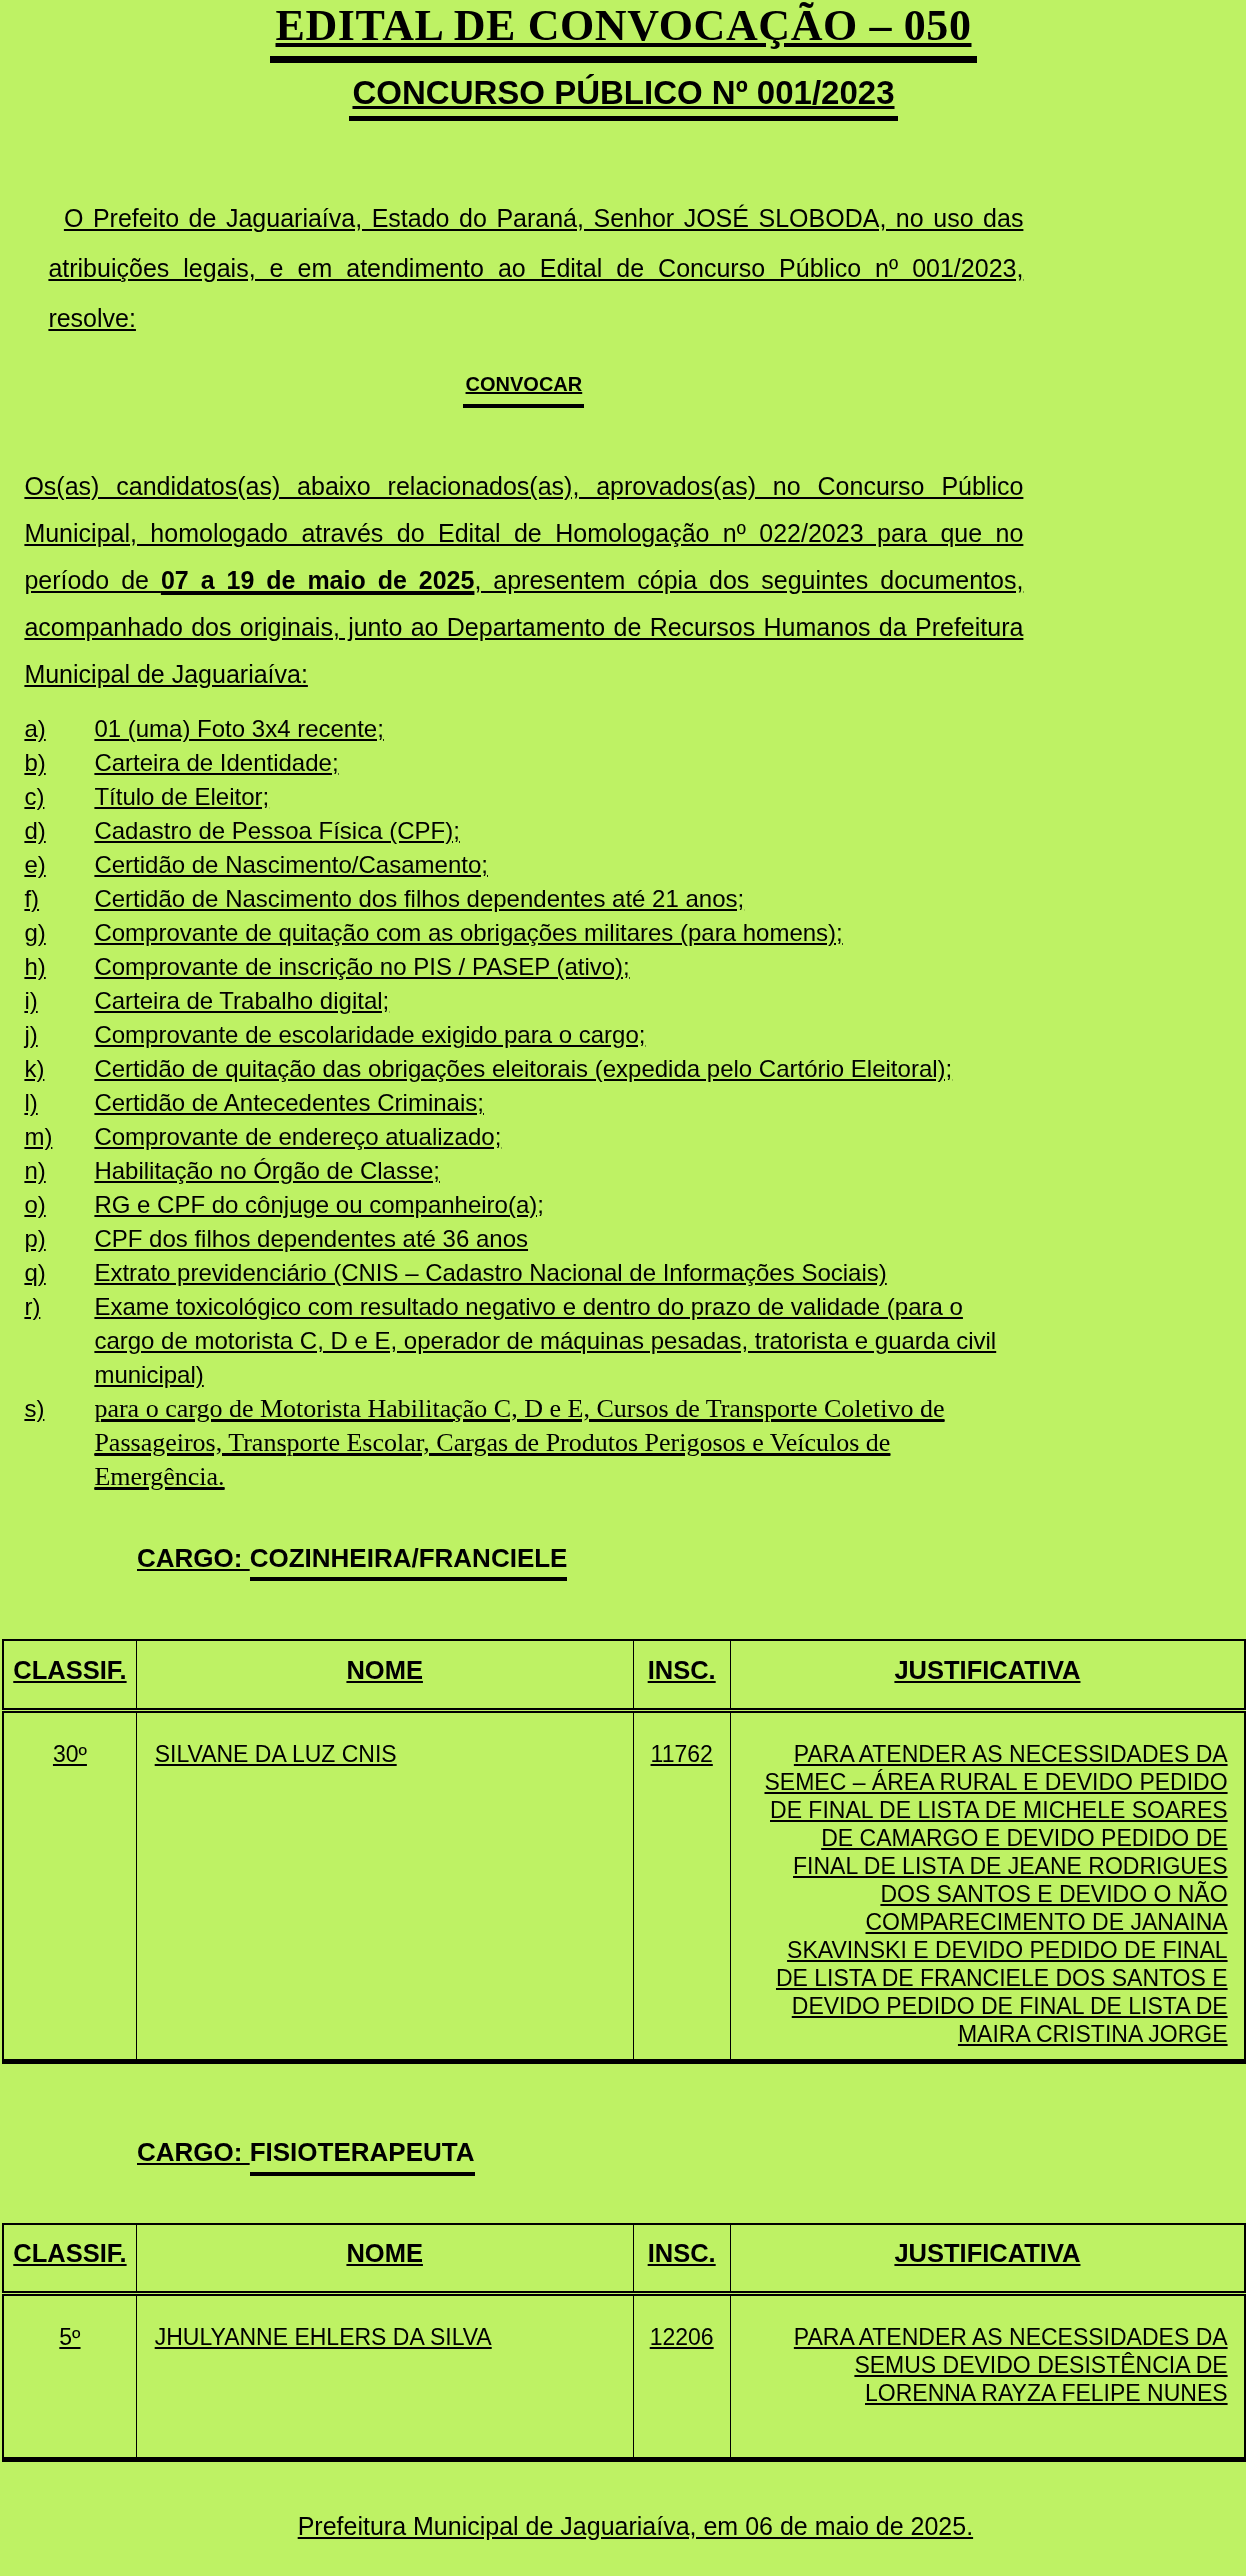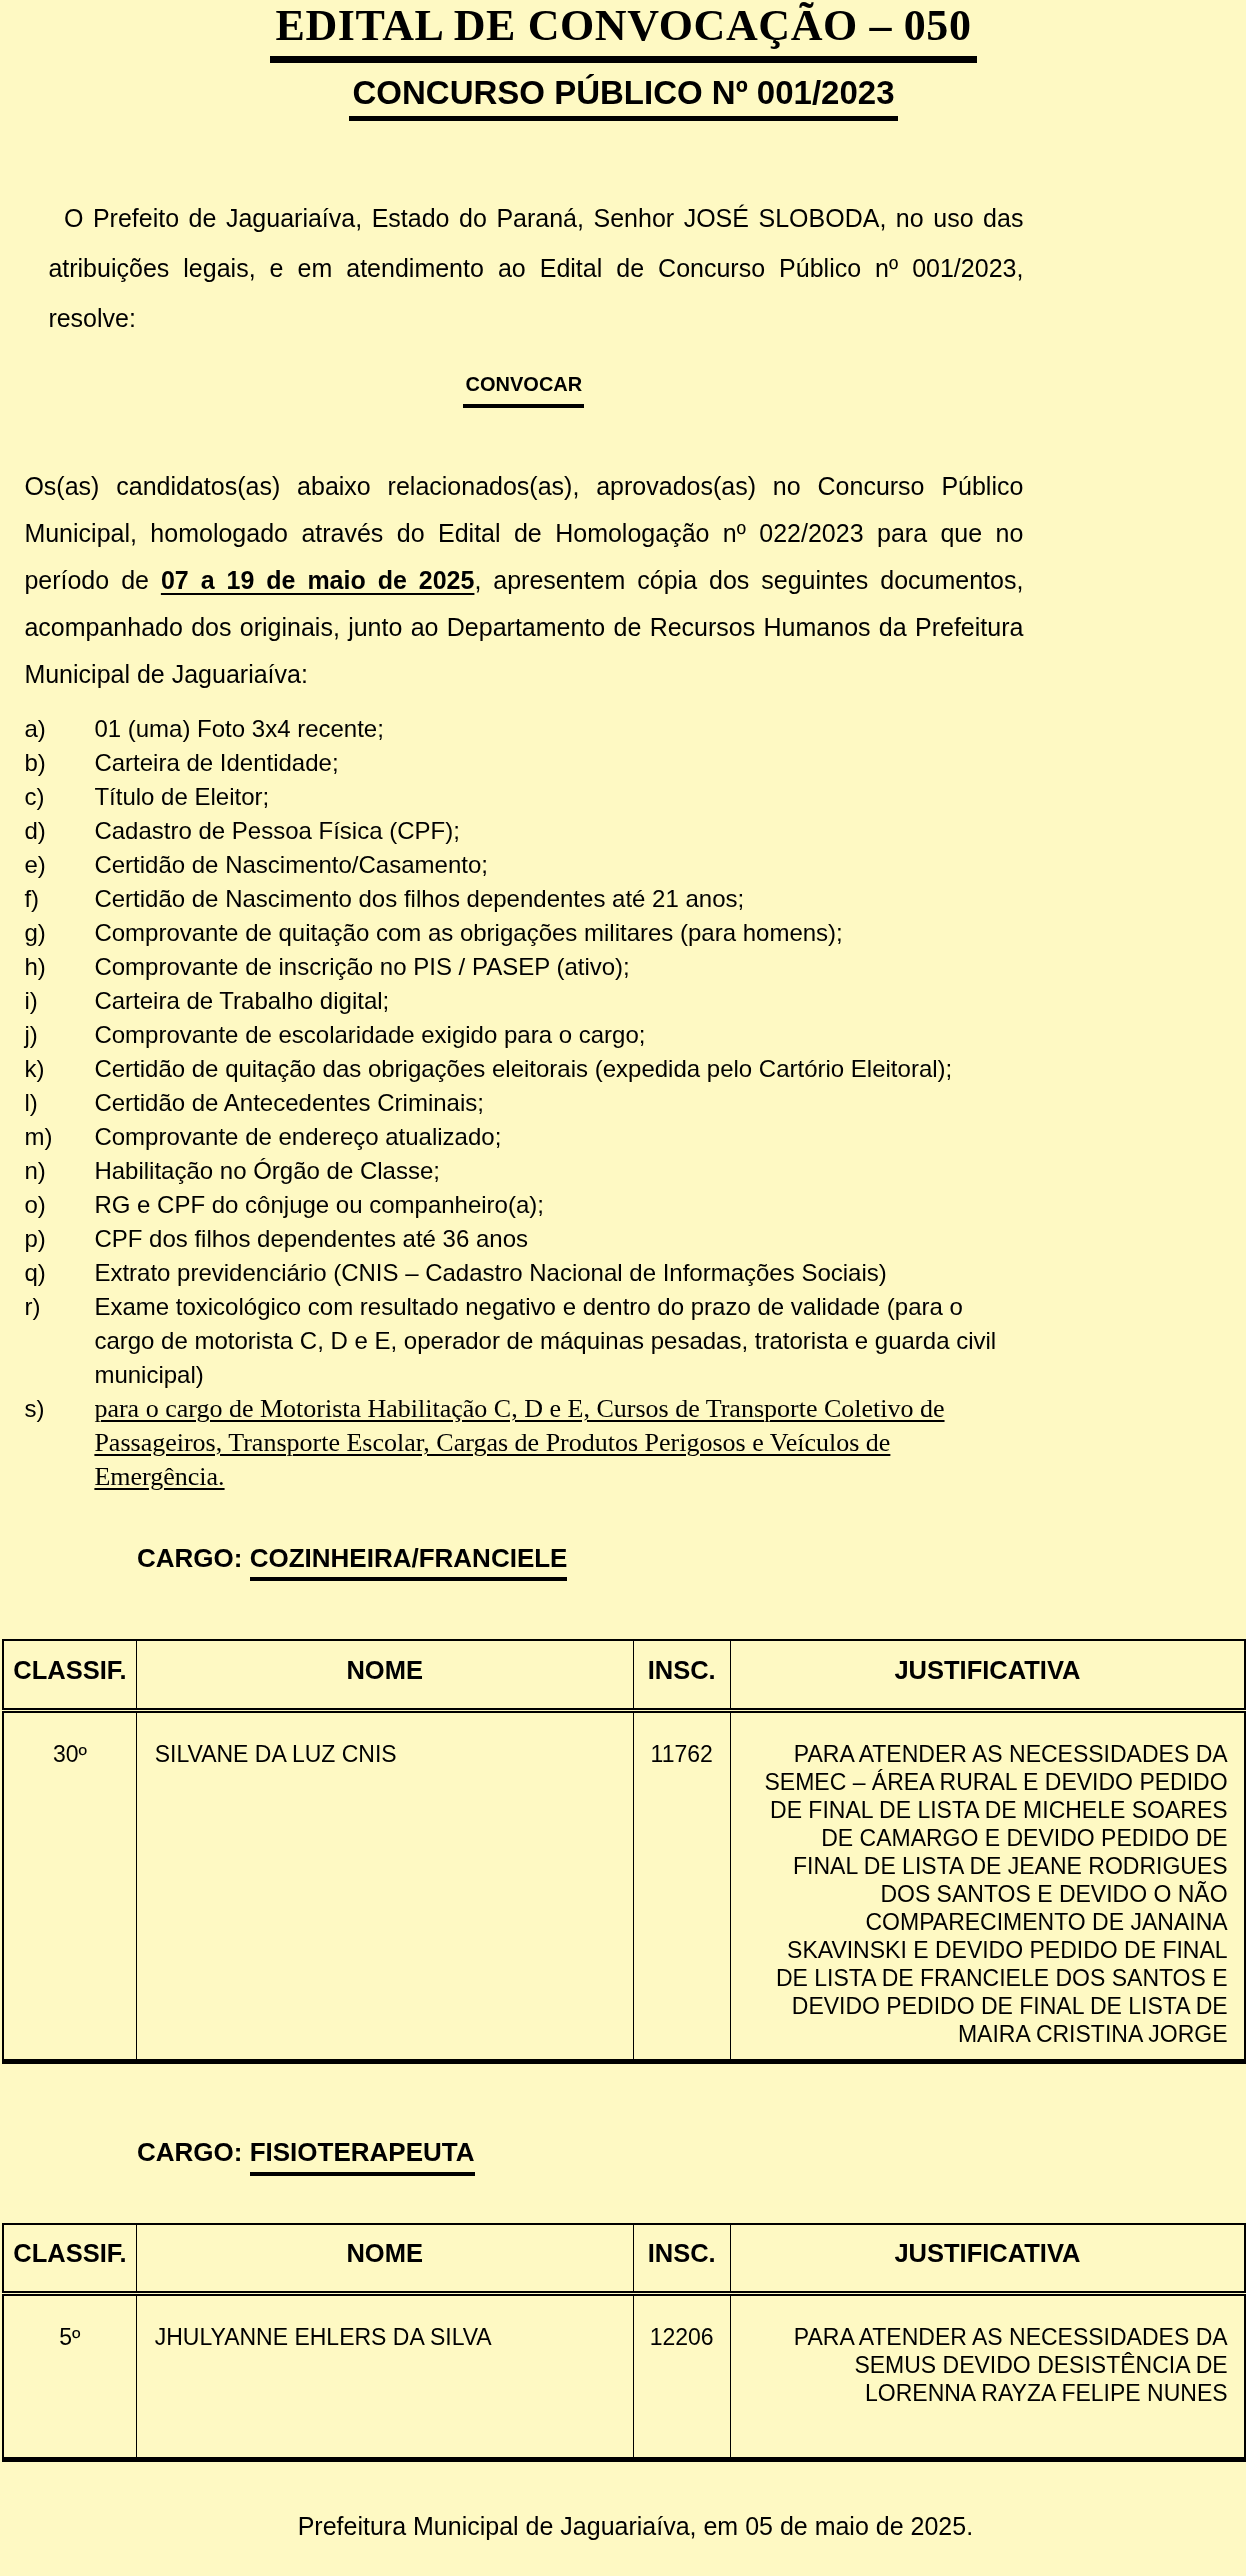--- a/index.html
+++ b/index.html
@@ -1,24 +1,25 @@
 <!DOCTYPE html>
 <html style="font-size:9px"><head>
 <meta charset="utf-8">
 <style>
   * { box-sizing: border-box; margin: 0; padding: 0; }
   html, body { background: #ffffff; }
   .page {
     position: relative;
     width: 1247px;
     height: 2576px;
-    background: #fef9c3;
+    background: #bef264;
     color: #000000;
     font-family: "Liberation Sans", "DejaVu Sans", sans-serif;
     overflow: hidden;
+    text-decoration: underline;
   }
   .text-col { margin-left: 24.4px; width: 999px; }
 
   .doc-title {
     font-family: "Liberation Serif", "DejaVu Serif", serif;
     font-weight: bold;
     font-size: 44px;
     line-height: 44px;
     letter-spacing: 0.6px;
     width: fit-content;
@@ -289,18 +290,18 @@
     </tr>
     <tr class="row-short">
       <td class="cell-classif">5º</td>
       <td class="cell-nome">JHULYANNE EHLERS DA SILVA</td>
       <td class="cell-insc">12206</td>
       <td class="cell-just">PARA ATENDER AS NECESSIDADES DA SEMUS DEVIDO DESISTÊNCIA DE LORENNA RAYZA FELIPE NUNES</td>
     </tr>
   </tbody>
     </table>
 
-  <div class="footer-line date-line">Prefeitura Municipal de Jaguariaíva, em 05 de maio de 2025.</div>
+  <div class="footer-line date-line">Prefeitura Municipal de Jaguariaíva, em 06 de maio de 2025.</div>
 
   <div class="footer-line sig-name sig1-name">JOSÉ SLOBODA</div>
 
 </div>
 
 
 </body></html>

